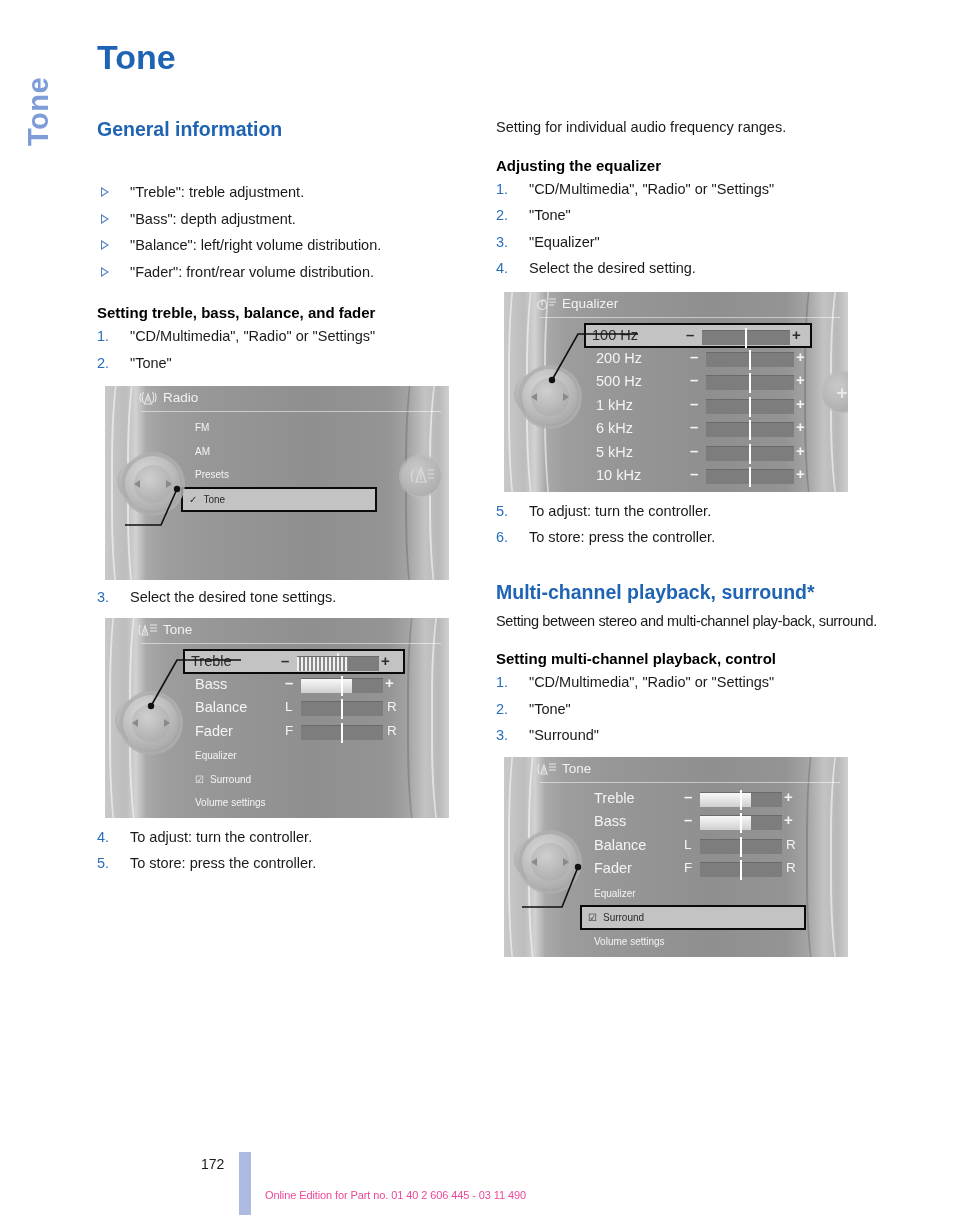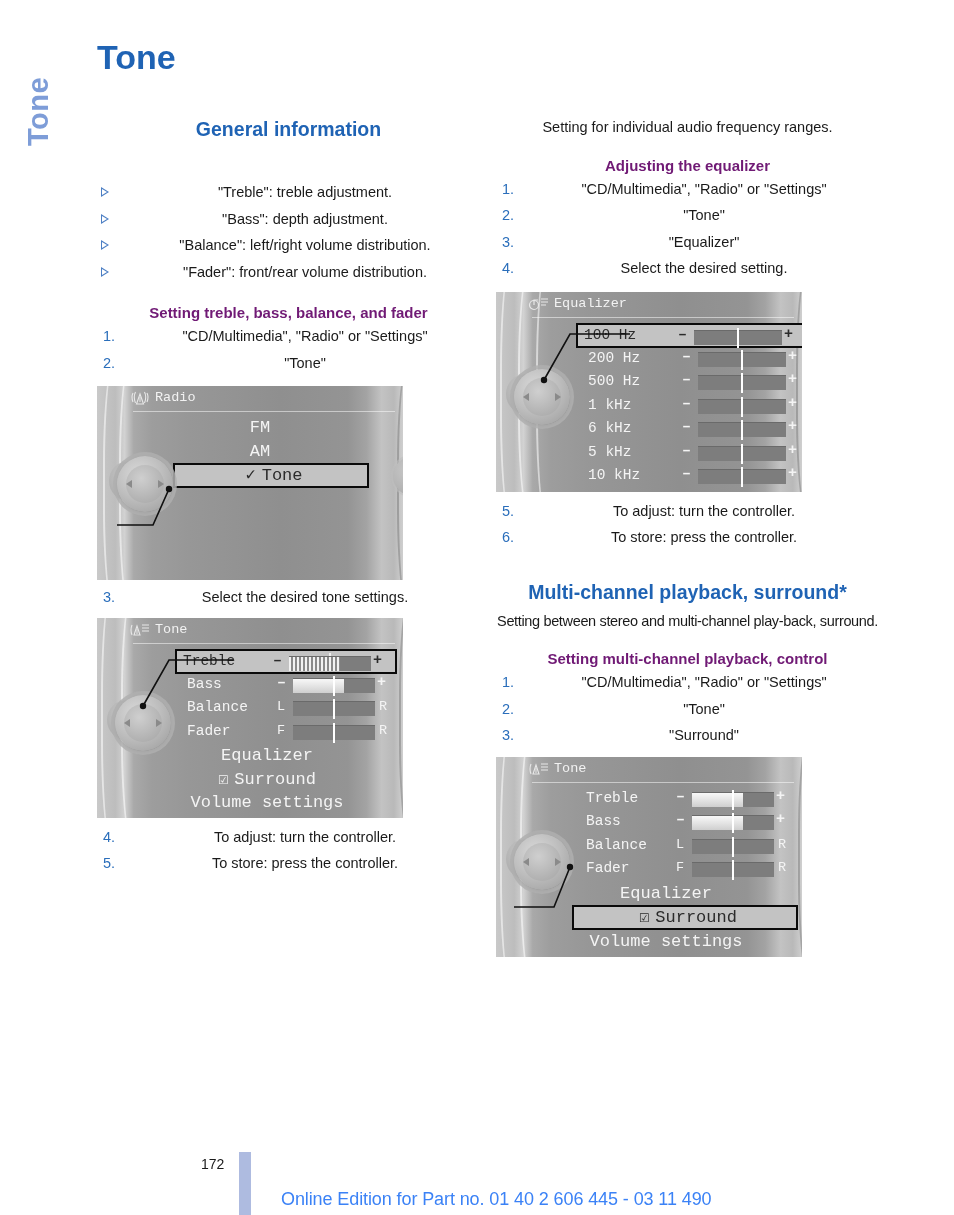--- a/index.html
+++ b/index.html
@@ -25,30 +25,30 @@
     letter-spacing:0.5px;
     white-space:nowrap;
   }
   
   .page-title{
     position:absolute; left:97px; top:38px;
     font-size:34px; font-weight:bold; color:#1f63b4;
     letter-spacing:0px;
   }
   
-  .col{ position:absolute; width:383px;text-align:center; }
+  .col{ position:absolute; width:383px; }
   .col-left{ left:97px; top:118px; }
   .col-right{ left:496px; top:118px; }
 
   h2.sec{
     font-size:19.5px; font-weight:bold; color:#1f63b4;
     margin:0 0 8px 0; line-height:23px;
   }
   h3.sub{
-    font-size:15px; font-weight:bold; color:#701a75;
+    font-size:15px; font-weight:bold; color:#000000;
     margin:0 0 4px 0; line-height:20px;
   }
   p.body{
     font-size:14.5px; line-height:19.5px; margin:0 0 4px 0; color:#1a1a1a;
   }
   p.tight{ letter-spacing:-0.35px; }
   .gap-s{ height:14px; }
   .gap-l{ height:26px; }
 
   
@@ -77,24 +77,25 @@
     position:relative; padding-left:33px;
     font-size:14.5px; line-height:19.5px; margin-bottom:7px;
   }
   ol.nl li .num{
     position:absolute; left:0; top:0; width:24px;
     color:#2a6ebb; font-size:14.5px;
   }
 
   
   .shot{
-    position:relative; width:306px; height:194px;
+    position:relative; width:344px; height:194px;
     overflow:hidden;
     background:linear-gradient(90deg,#c9c9c9 0%,#bdbdbd 6%,#d2d2d2 9%,#a9a9a9 12%,#9d9d9d 18%,#979797 30%,#8f8f8f 60%,#949494 82%,#a3a3a3 88%,#c3c3c3 93%,#b9b9b9 97%,#cfcfcf 100%);
-    font-family:Liberation Mono, monospace;
+    font-family:Liberation Sans, sans-serif;
+    margin-left:8px;
   }
   .shot.tall{ height:200px; }
   .shot .arc{
     position:absolute; top:-40px; height:280px;
     border-left:2px solid rgba(255,255,255,0.55);
     border-radius:60%/50%;
     pointer-events:none;
   }
   .shot .arcd{
     position:absolute; top:-40px; height:280px;
@@ -115,21 +116,21 @@
   }
   .shot-hicon{
     position:absolute; left:32px; top:4px; width:22px; height:17px;
   }
   
   .menu{
     position:absolute; left:84px; top:30px; right:70px;
   }
   .menu-row{
     position:relative; height:23.5px; line-height:23.5px;
-    font-size:17px; color:#f4f4f4; padding-left:6px;
+    font-size:10px; color:#f4f4f4; padding-left:6px;
     white-space:nowrap;
   }
   .menu-row.hl{
     background:#c3c3c3; color:#2b2b2b;
     border:2px solid #0a0a0a;
     box-sizing:border-box; height:25px; line-height:21px;
   }
   .menu-row .chk{ margin-right:6px; }
   .menu-row .lbl{ display:inline-block; }
 
@@ -209,22 +210,22 @@
   
   .footer-pageno{
     position:absolute; left:201px; top:1156px;
     font-size:14px; color:#1a1a1a;
   }
   .footer-bar{
     position:absolute; left:239px; top:1152px; width:12px; height:63px;
     background:#aebbe0;
   }
   .footer-text{
-    position:absolute; left:281px; top:1189px;
-    font-size:18px; color:#3b82f6; letter-spacing:-0.1px;
+    position:absolute; left:265px; top:1189px;
+    font-size:11px; color:#ec4899; letter-spacing:-0.1px;
   }
 </style>
 </head>
 <body>
 
 <div class="side-tab">
   <div class="side-tab-text">Tone</div>
 </div>
 
 <div class="page-title">Tone</div>
@@ -270,20 +271,21 @@
       <path d="M18 3 Q20 7 18 12" stroke="#e8e8e8" stroke-width="1.1" fill="none"></path>
       <path d="M15.5 2 Q18 7 15.5 13" stroke="#e8e8e8" stroke-width="1.1" fill="none"></path>
       <path d="M11 4 L7.5 14 L14.5 14 Z" stroke="#e8e8e8" stroke-width="1.1" fill="none"></path>
       <path d="M11 7 L11 12" stroke="#e8e8e8" stroke-width="1"></path>
     </svg>
     <div class="shot-title">Radio</div>
 
     <div class="menu">
       <div class="menu-row"><span class="lbl">FM</span></div>
       <div class="menu-row"><span class="lbl">AM</span></div>
+      <div class="menu-row"><span class="lbl">Presets</span></div>
       <div class="menu-row hl" style="width:196px;margin-left:-8px;padding-left:6px;">
         <span class="chk">✓</span><span class="lbl">Tone</span>
       </div>
     </div>
 
     <div class="knob-backdisc" style="left:12px; top:75px;"></div>
     <div class="knob" style="left:20px; top:70px;">
       <div class="lt"></div>
       <div class="rt"></div>
     </div>

